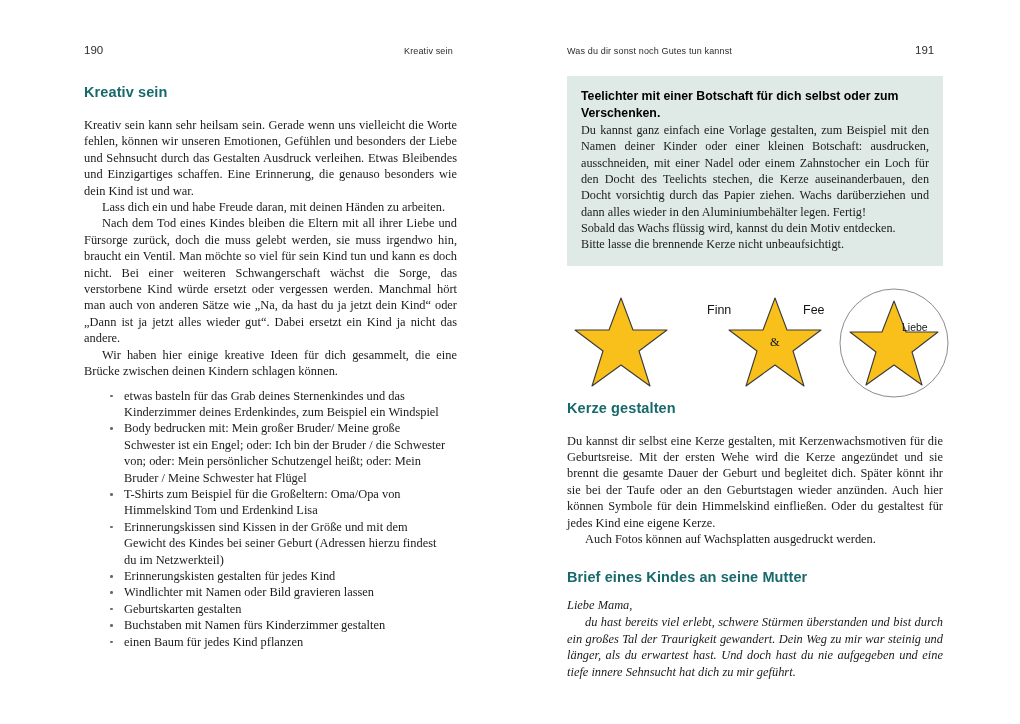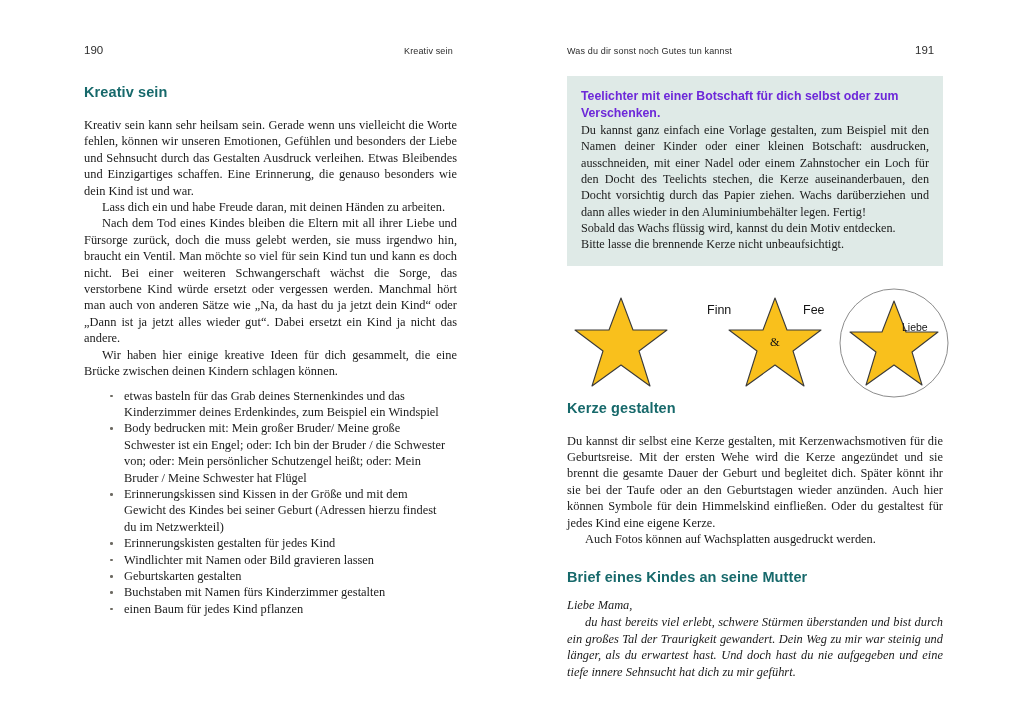--- a/index.html
+++ b/index.html
@@ -114,21 +114,21 @@
   .infobox {
     background: #dfeae7;
     padding: 12px 14px 13px 14px;
     box-sizing: border-box;
   }
   .infobox .lead {
     font-family: "Liberation Sans", sans-serif;
     font-weight: 700;
     font-size: 12.3px;
     line-height: 16.6px;
-    color: #6d28d9;
+    color: #000000;
     margin: 0 0 1px 0;
   }
   .infobox p.body {
     font-size: 12.2px;
     line-height: 16.3px;
   }
 
   
   .stars {
     position: relative;
@@ -191,20 +191,24 @@
       <p class="body indent">Wir haben hier einige kreative Ideen für dich gesammelt, die eine Brücke zwischen deinen Kindern schlagen können.</p>
 
       <ul class="bullets">
         <li>
           <span class="dot"></span>
           <span>etwas basteln für das Grab deines Sternenkindes und das Kinderzimmer deines Erdenkindes, zum Beispiel ein Windspiel</span>
         </li>
         <li>
           <span class="dot"></span>
           <span>Body bedrucken mit: Mein großer Bruder/ Meine große Schwester ist ein Engel; oder: Ich bin der Bruder / die Schwester von; oder: Mein persönlicher Schutzengel heißt; oder: Mein Bruder / Meine Schwester hat Flügel</span>
+        </li>
+        <li>
+          <span class="dot"></span>
+          <span>T-Shirts zum Beispiel für die Großeltern: Oma/Opa von Himmelskind Tom und Erdenkind Lisa</span>
         </li>
         <li>
           <span class="dot"></span>
           <span>Erinnerungskissen sind Kissen in der Größe und mit dem Gewicht des Kindes bei seiner Geburt (Adressen hierzu findest du im Netzwerkteil)</span>
         </li>
         <li>
           <span class="dot"></span>
           <span>Erinnerungskisten gestalten für jedes Kind</span>
         </li>
         <li>

